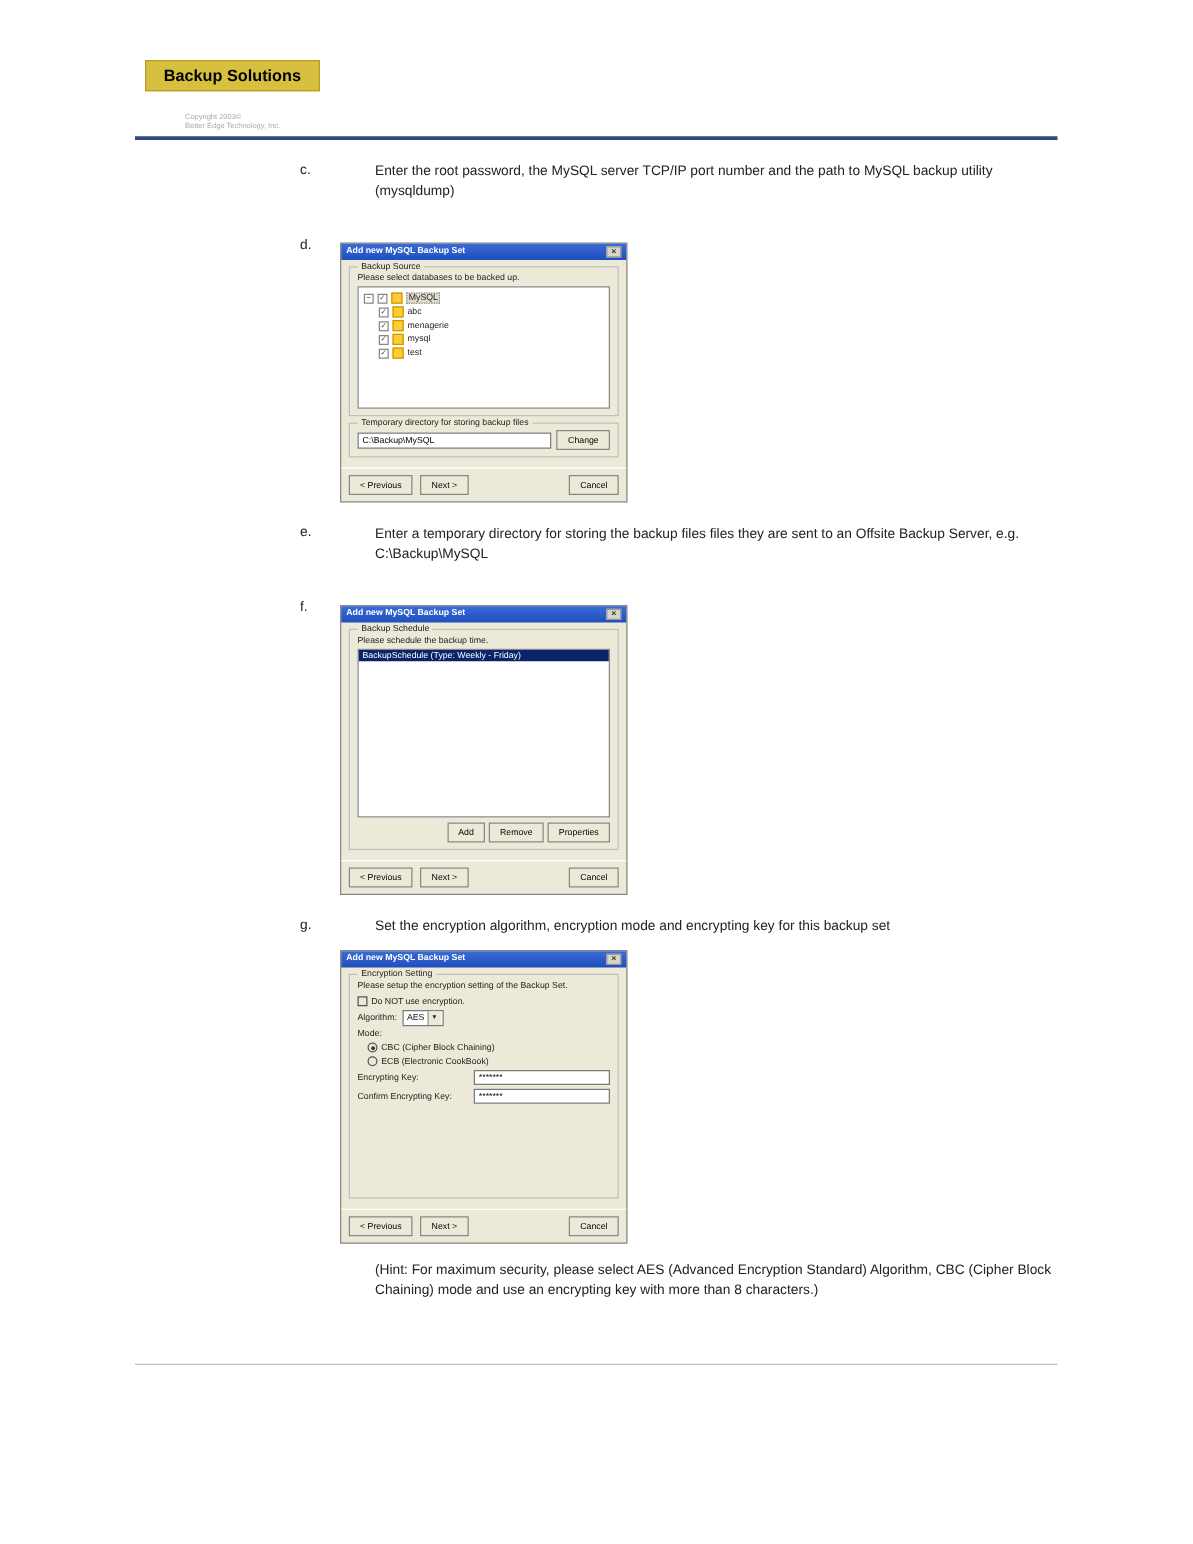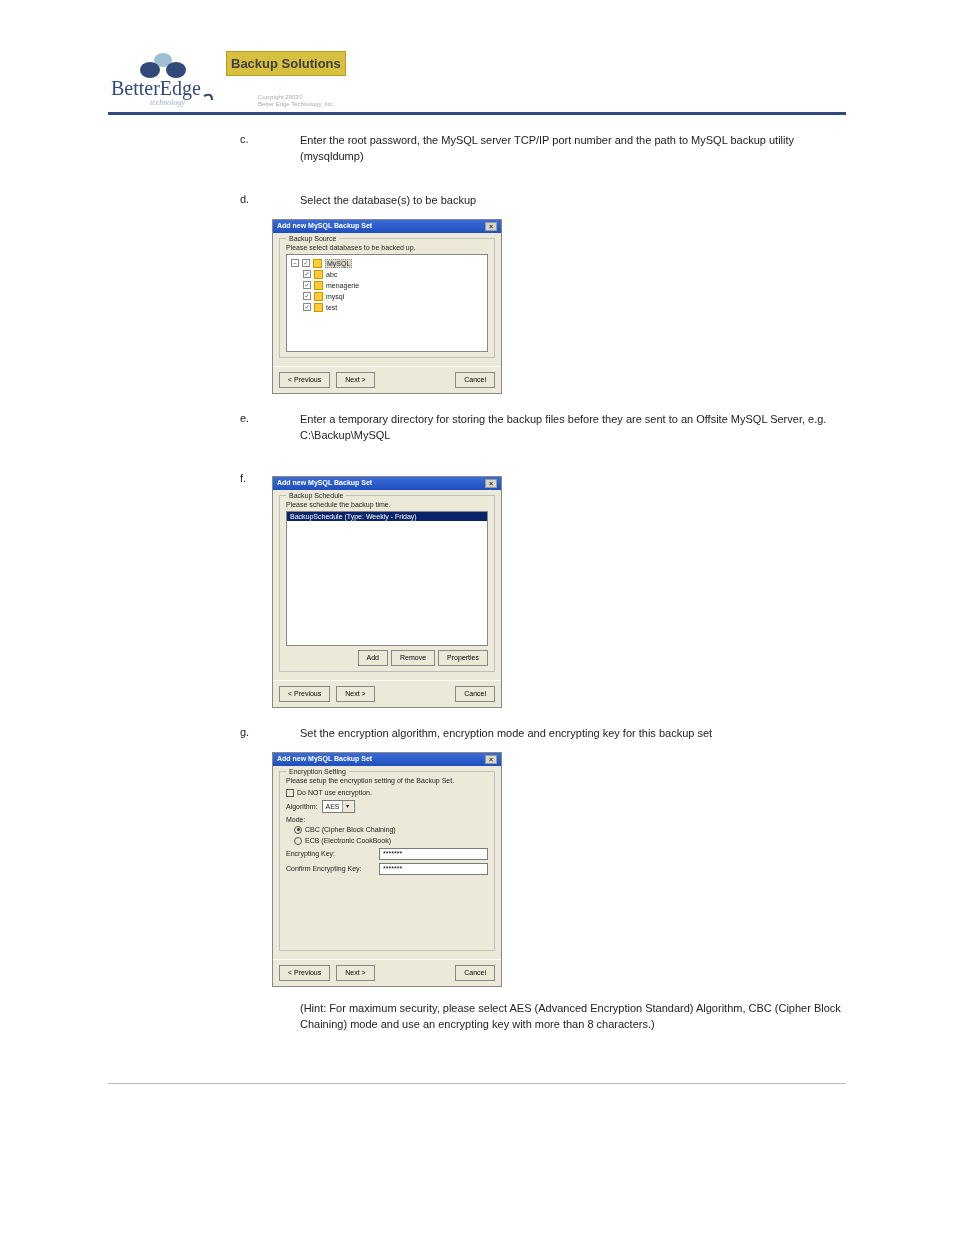--- a/index.html
+++ b/index.html
@@ -1,21 +1,21 @@
 <!DOCTYPE html>
 <html><head>
 <meta charset="utf-8">
 <style>
 * { box-sizing: border-box; margin: 0; padding: 0; }
 body { font-family: Verdana, Arial, sans-serif; background: #fff; width: 954px; margin: 0 auto; }
 .page { padding: 48px 108px 60px 108px; }
 .header { border-bottom: 3px solid #314a7a; padding-bottom: 4px; margin-bottom: 18px; display: flex; align-items: flex-end; }
 .logo-mark { width: 110px; height: 60px; position: relative; }
 .logo-mark svg { width: 110px; height: 60px; }
-.backup-banner { background: #d7bf3f; color: #404040; padding: 4px 4px; font-size: 13px; font-weight: bold; border: 1px solid #b89b20; margin-left: 8px; margin-bottom: 18px; }
+.backup-banner { background: #d7bf3f; color: #000000; padding: 4px 14px; font-size: 13px; font-weight: bold; border: 1px solid #b89b20; margin-left: 8px; margin-bottom: 18px; }
 .backup-sub { font-size: 6px; color: #aaa; margin-top: 10px; margin-left: 40px; line-height: 1.2; }
 .content { margin-left: 132px; font-size: 11px; color: #222; }
 .item { display: flex; margin-bottom: 18px; }
 .item-letter { width: 32px; flex-shrink: 0; }
 .item-body { flex: 1; }
 .item-text { line-height: 1.45; margin-bottom: 10px; padding-left: 28px; }
 .dialog { width: 230px; background: #ece9d8; border: 1px solid #888; font-size: 7px; font-family: Tahoma, Arial, sans-serif; color: #222; margin-top: 4px; }
 .dlg-title { background: linear-gradient(#3a6bd6,#1f4fbe); color: #fff; padding: 2px 4px; font-weight: bold; display: flex; }
 .dlg-title .t { flex: 1; }
 .dlg-close { background: #d8d4c8; color: #333; width: 12px; text-align: center; border: 1px solid #999; font-weight: bold; font-size: 7px; line-height: 1; }
@@ -50,53 +50,40 @@
 .select::after { content: '▾'; position: absolute; right: 1px; top: 0; width: 10px; background: #ece9d8; border-left: 1px solid #999; text-align: center; font-size: 6px; line-height: 11px; }
 .key-input { border: 1px solid #7a7a7a; background: #fff; height: 12px; width: 110px; font-size: 7px; padding: 0 3px; }
 .page-hr { border: none; border-top: 1px solid #bbb; margin-top: 40px; }
 </style>
 </head>
 <body>
 
 <div class="page">
   <div class="header">
     <div>
-      <div class="logo-mark">
-        <svg viewBox="0 0 110 60">
-          <ellipse cx="55" cy="12" rx="9" ry="7" fill="#9fbfd2"></ellipse>
-          <ellipse cx="42" cy="22" rx="10" ry="8" fill="#314a7a"></ellipse>
-          <ellipse cx="68" cy="22" rx="10" ry="8" fill="#314a7a"></ellipse>
-          <text x="3" y="47" font-family="Georgia" font-size="20" fill="#314a7a">BetterEdge</text>
-          <text x="42" y="57" font-family="Georgia" font-style="italic" font-size="8" fill="#9bb0cc">technology</text>
-          <path d="M96 48 q8 -4 8 4" stroke="#314a7a" stroke-width="2" fill="none"></path>
-        </svg>
-      </div>
-    </div>
-    <div>
       <div class="backup-banner">Backup Solutions</div>
       <div class="backup-sub">
         <span>Copyright 2003©</span><br>
         <span>Better Edge Technology, Inc.</span>
       </div>
     </div>
   </div>
 
   <div class="content">
 
     <div class="item">
       <div class="item-letter">c.</div>
       <div class="item-body">
           <div class="item-text">Enter the root password, the MySQL server TCP/IP port number and the path to MySQL backup utility (mysqldump)</div>
         </div>
     </div>
 
     <div class="item">
       <div class="item-letter">d.</div>
       <div class="item-body">
-        <div class="item-text">Select the database(s) to be backup</div>
 
         <div class="dialog">
           <div class="dlg-title">
             <span class="t">Add new MySQL Backup Set</span>
             <span class="dlg-close">×</span>
           </div>
           <div class="dlg-body">
             <div class="fieldset">
               <span class="fieldset-legend">Backup Source</span>
               <div class="fieldset-inner">
@@ -124,36 +111,43 @@
                       <span class="tree-label">mysql</span>
                     </div>
                   <div class="tree-row tree-indent1">
                       <span class="tree-check">✓</span>
                       <span class="tree-icon"></span>
                       <span class="tree-label">test</span>
                     </div>
                 </div>
               </div>
             </div>
+            <div class="fieldset">
+              <span class="fieldset-legend">Temporary directory for storing backup files</span>
+              <div class="fieldset-inner path-row">
+                <input class="text-input" value="C:\Backup\MySQL" style="">
+                <button class="win-btn">Change</button>
+              </div>
+            </div>
           </div>
           <div class="dlg-footer">
             <button class="win-btn first">&lt; Previous</button>
             <button class="win-btn">Next &gt;</button>
             <span class="spacer"></span>
             <button class="win-btn">Cancel</button>
           </div>
         </div>
 
       </div>
     </div>
 
     <div class="item">
       <div class="item-letter">e.</div>
       <div class="item-body">
-          <div class="item-text">Enter a temporary directory for storing the backup files before they are sent to an Offsite MySQL Server, e.g. C:\Backup\MySQL</div>
+          <div class="item-text">Enter a temporary directory for storing the backup files files they are sent to an Offsite Backup Server, e.g. C:\Backup\MySQL</div>
         </div>
     </div>
 
     <div class="item">
       <div class="item-letter">f.</div>
       <div class="item-body">
 
         <div class="dialog">
           <div class="dlg-title">
             <span class="t">Add new MySQL Backup Set</span>

